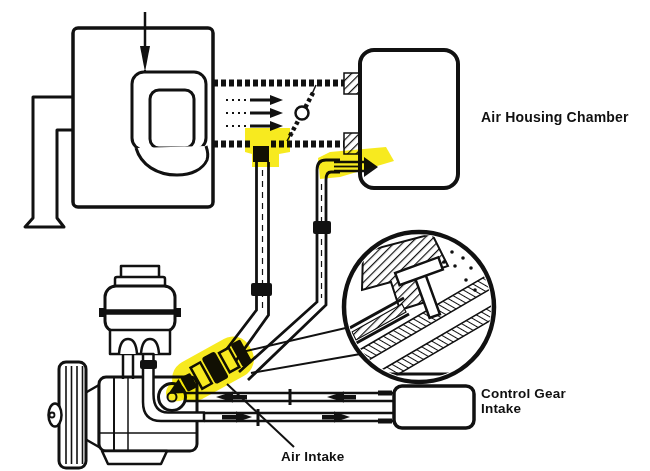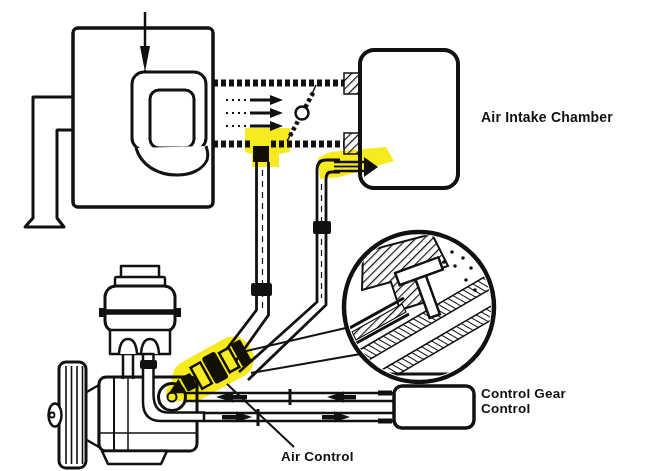--- a/index.html
+++ b/index.html
@@ -201,21 +201,21 @@
   <line x1="227" y1="384" x2="294" y2="447" stroke="#111" stroke-width="2"></line>
 
   <g fill="#f6e700" fill-opacity="0.88" stroke="none" class="hl">
     <path d="M245,128 L290,128 L290,152 L279,154 L279,167 L252,167 L252,154 L245,152 Z"></path>
     <path d="M318,158 L330,152 L386,147 L394,161 L340,177 L320,179 Z"></path>
     <rect x="170" y="348" width="86" height="42" rx="19" transform="rotate(-29 213 369)"></rect>
     <ellipse cx="181" cy="389" rx="16" ry="11" transform="rotate(-29 181 389)"></ellipse>
   </g>
 </svg>
 
-<div class="label lbl-14" style="left:481px;top:110px;">Air Intake Chamber</div>
+<div class="label lbl-14" style="left:481px;top:110px;">Air Housing Chamber</div>
 
 <div class="label lbl-13" style="left:481px;top:386px;">
   <div>Control Gear</div>
-  <div>Control</div>
+  <div>Intake</div>
 </div>
 
-<div class="label lbl-13" style="left:281px;top:449px;">Air Control</div>
+<div class="label lbl-13" style="left:281px;top:449px;">Air Intake</div>
 </div>
 
 </body></html>

